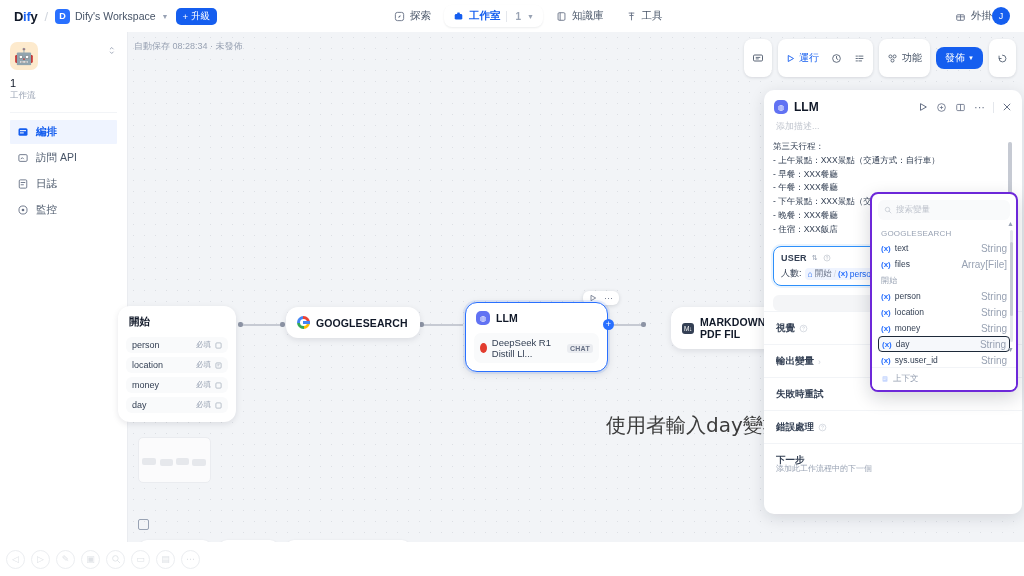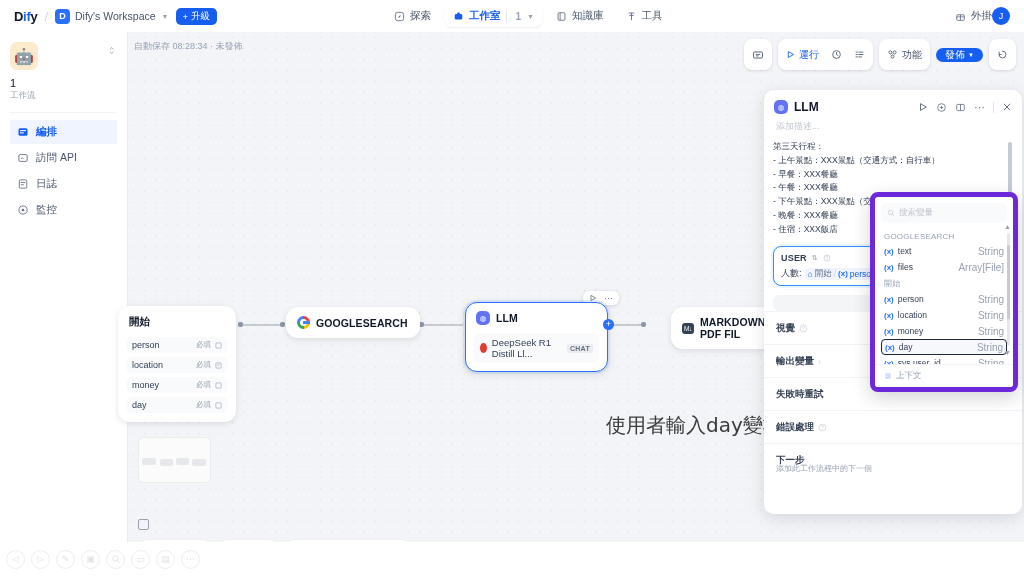--- a/index.html
+++ b/index.html
@@ -67,27 +67,27 @@
     position:absolute; top:32px; left:128px; width:896px; height:544px;
     background:#f2f4f7;
     background-image: radial-gradient(circle, #dcdfe4 0.8px, transparent 0.8px);
     background-size: 11px 11px;
   }
   .autosave { position:absolute; top:8px; left:6px; font-size:9px; color:#98a2b3; }
 
   .toolbar-top { position:absolute; top:7px; right:8px; display:flex; align-items:center; gap:6px; }
   .tb-group {
     background:#fff; border-radius:8px; box-shadow:0 1px 3px rgba(16,24,40,0.12);
-    display:flex; align-items:center; padding:3px 5px; gap:6px; height:31px;
+    display:flex; align-items:center; padding:3px 5px; gap:6px; height:38px;
   }
   .tb-btn { display:flex; align-items:center; gap:4px; font-size:10px; color:#475467; padding:0 3px; }
   .tb-btn.run { color:#155eef; }
   .tb-pub {
     background:#155eef; color:#fff; border-radius:8px; font-size:10px;
-    padding:4px 9px; display:flex; align-items:center; gap:3px; height:14px;
+    padding:4px 9px; display:flex; align-items:center; gap:3px; height:22px;
   }
 
   
   .node {
     position:absolute; background:#fff; border-radius:12px;
     box-shadow:0 2px 6px rgba(16,24,40,0.10); border:1px solid transparent;
   }
   .node-head { display:flex; align-items:center; gap:6px; padding:8px 10px; }
   .node-title { font-size:10.5px; color:#101828; font-weight:600; letter-spacing:0.1px; }
   .node-sub {
@@ -201,21 +201,21 @@
     display:flex; align-items:center; gap:4px; padding:10px 12px 9px;
     border-top:1px solid #f2f4f7; font-size:9.5px; color:#344054; font-weight:600;
   }
   .sec-row .hint { color:#d0d5dd; font-size:8.5px; font-weight:400; }
   .sec-sub { font-size:8px; color:#98a2b3; padding:0 12px 9px; margin-top:-6px; }
 
   
   .vdrop {
     position:absolute; right:6px; top:192px; width:148px; height:200px;
     background:#fff; border-radius:8px; box-shadow:0 6px 18px rgba(16,24,40,0.18);
-    border:5px solid #6d28d9; overflow:hidden; z-index:20;
+    border:2px solid #6d28d9; overflow:hidden; z-index:20;
   }
   .vd-search {
     display:flex; align-items:center; gap:4px; margin:6px; background:#f9fafb;
     border-radius:6px; padding:4px 6px; font-size:8.5px; color:#c0c5ce;
   }
   .vd-group { font-size:8px; color:#98a2b3; padding:3px 9px 2px; letter-spacing:0.2px; }
   .vd-item {
     display:flex; align-items:center; gap:4px; padding:2.5px 9px; font-size:8.5px; color:#344054;
   }
   .vd-item .type { margin-left:auto; color:#98a2b3; font-size:10px; }

